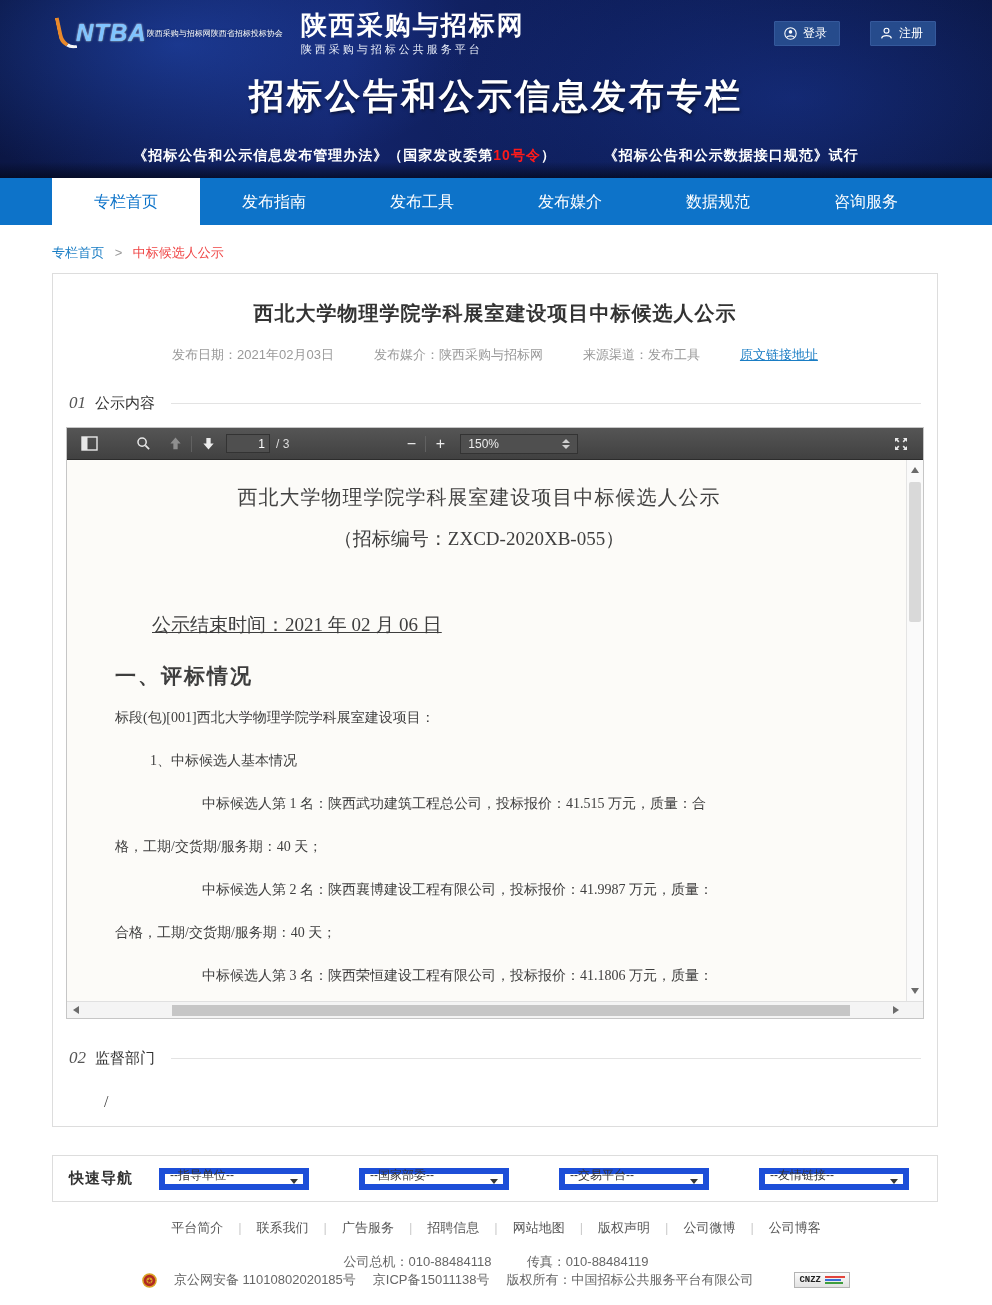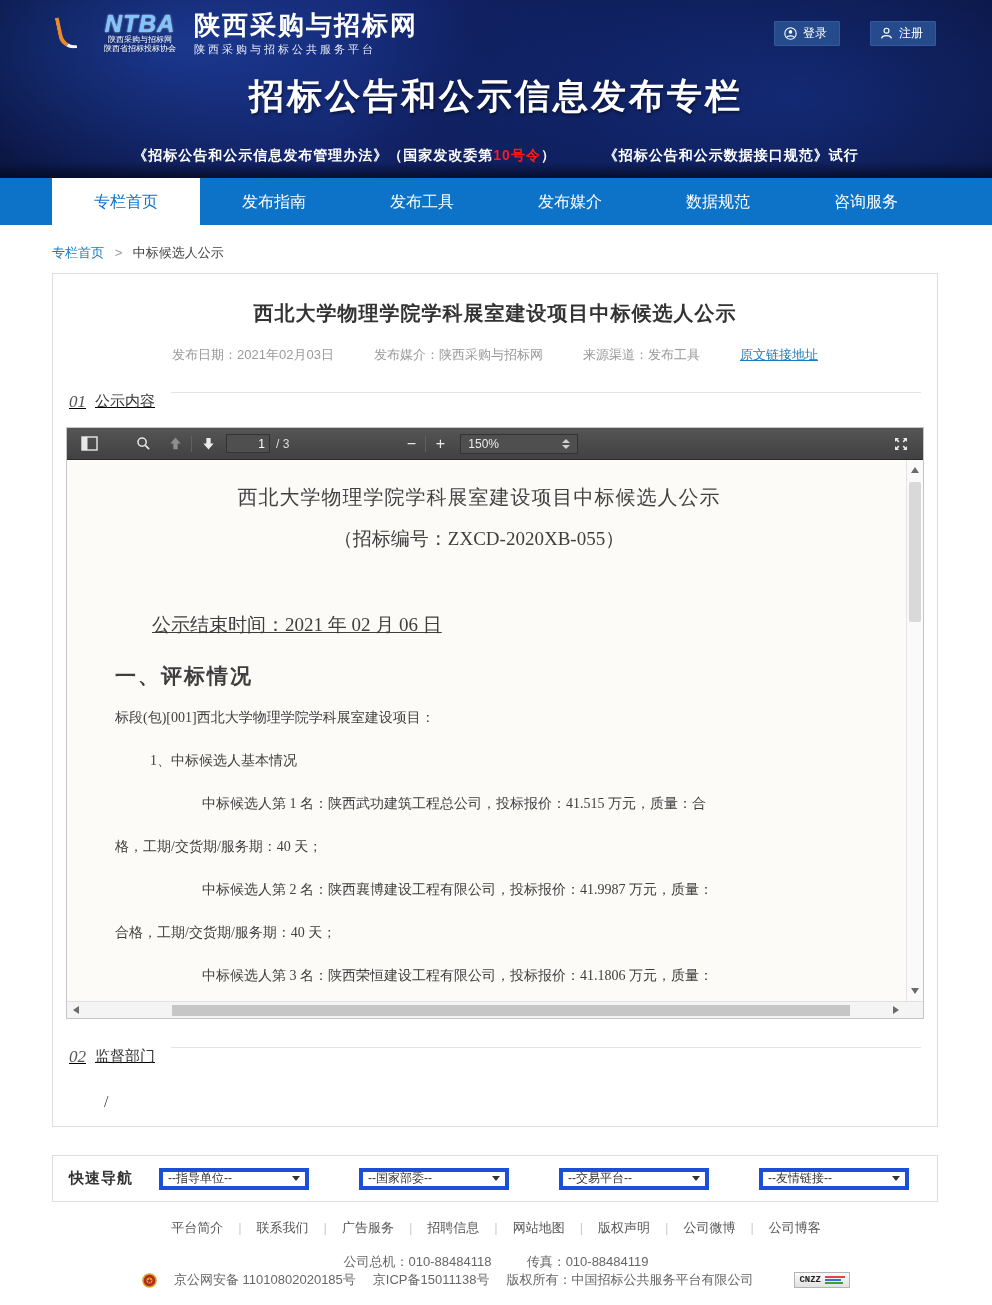--- a/index.html
+++ b/index.html
@@ -25,21 +25,21 @@
   .hero::after {
     content:""; position:absolute; left:0; right:0; bottom:0; height:16px;
     background: linear-gradient(rgba(3,8,28,0), rgba(3,8,28,.75));
   }
   .hero-top { display:flex; align-items:center; height:58px; padding:8px 56px 0 58px; }
   .logo { display:flex; align-items:center; margin-right:12px; }
   .logo-swoosh {
     width:16px; height:34px; border-left:4px solid #e8892b; border-bottom:3px solid #f5f5f5;
     border-radius: 0 0 0 18px; transform: rotate(-12deg); margin-right:2px;
   }
-  .logo-text { display:flex; flex-direction:column; align-items:center;margin-left:28px; }
+  .logo-text { display:flex; flex-direction:row; align-items:center; }
   .logo-acronym {
     font-size:24px; font-weight:bold; font-style:italic; letter-spacing:1px;
     color:#7fc4ff; text-shadow:0 0 2px #fff, 1px 1px 0 #0a2c66; line-height:22px;
   }
   .logo-small { font-size:8px; line-height:9px; color:#fff; text-shadow:0 0 2px #132a5e; white-space:nowrap; }
   .brand { margin-left:6px; }
   .brand-title { font-size:26px; font-weight:bold; letter-spacing:2px; line-height:30px; }
   .brand-sub { font-size:11px; letter-spacing:3px; color:#e8edf8; margin-top:2px; }
   .auth { margin-left:auto; display:flex; gap:30px; }
   .auth-btn {
@@ -53,29 +53,29 @@
 
   
   .navbar { height:47px; background:#0d73c9; display:flex; padding-left:52px; }
   .tab { width:148px; line-height:47px; text-align:center; color:#fff; font-size:16px; cursor:pointer; }
   .tab.active { background:#fff; color:#0d73c9; }
 
   
   .breadcrumb { margin:19px 0 0 52px; font-size:13px; color:#888; height:16px; }
   .breadcrumb .home { color:#1a7dc4; cursor:pointer; }
   .breadcrumb .sep { margin:0 7px; color:#999; }
-  .breadcrumb .cur { color:#404040; }
+  .breadcrumb .cur { color:#ef4444; }
 
   
   .card { margin:13px 52px 0 52px; width:886px; height:854px; border:1px solid #ddd; background:#fff; padding:0 13px; }
   .article-title { margin-top:26px; text-align:center; font-size:20px; font-weight:bold; color:#333; letter-spacing:1px; }
   .meta { margin-top:19px; display:flex; justify-content:center; gap:40px; font-size:13px; color:#999; }
   .meta a { color:#1a7dc4; text-decoration:underline; cursor:pointer; }
 
-  .sec { display:flex; margin:28px 3px 0 3px; height:22px;text-decoration:underline; }
+  .sec { display:flex; align-items:center; margin:28px 3px 0 3px; height:22px; }
   .sec-num { font-style:italic; font-family:"Liberation Serif", serif; font-size:17px; color:#555; margin-right:9px; }
   .sec-title { font-size:15px; color:#333; }
   .sec-line { flex:1; border-top:1px solid #e3e3e3; margin-left:16px; }
 
   
   .viewer { margin-top:13px; height:592px; border:1px solid #c6c6c6; background:#fcfbf8; }
   .pdf-toolbar {
     height:32px; display:flex; align-items:center;
     background:linear-gradient(#555555, #414141); border-bottom:1px solid #2c2c2c; padding:0 10px;
   }
@@ -123,22 +123,22 @@
   .sec2-content { margin:24px 0 0 38px; font-size:16px; color:#444; font-family:"Liberation Serif", serif; }
 
   
   .quicknav {
     margin:28px 52px 0 52px; width:886px; height:47px; border:1px solid #ddd; background:#fff;
     display:flex; align-items:center; padding:0 16px;
   }
   .qn-label { font-size:15px; font-weight:bold; color:#333; margin-right:26px; letter-spacing:1px; }
   .qn-selects { display:flex; gap:50px; }
   .qn-select {
-    width:150px; height:22px; border:4px solid #1d4ed8; background:#fff; display:flex;
-    align-items:center; font-size:12px; color:#333; padding:0 5px; cursor:pointer;
+    width:150px; height:22px; border:6px solid #1d4ed8; background:#fff; display:flex;
+    align-items:flex-end; font-size:12px; color:#333; padding:0 5px; cursor:pointer;
   }
   .qn-select .arrow { margin-left:auto; width:0; height:0; border-left:4px solid transparent; border-right:4px solid transparent; border-top:5px solid #333; }
 
   
   .footer-links { margin-top:17px; text-align:center; font-size:13px; color:#555; }
   .footer-links span.link { cursor:pointer; }
   .footer-links span.link:not(:last-child)::after { content:"|"; color:#ccc; margin:0 15px; cursor:default; }
   .footer-phone { margin-top:16px; text-align:center; font-size:13px; color:#666; }
   .footer-phone .gap { display:inline-block; width:28px; }
   .footer-bottom { display:flex; justify-content:center; align-items:center; gap:17px; font-size:13px; color:#666; }

